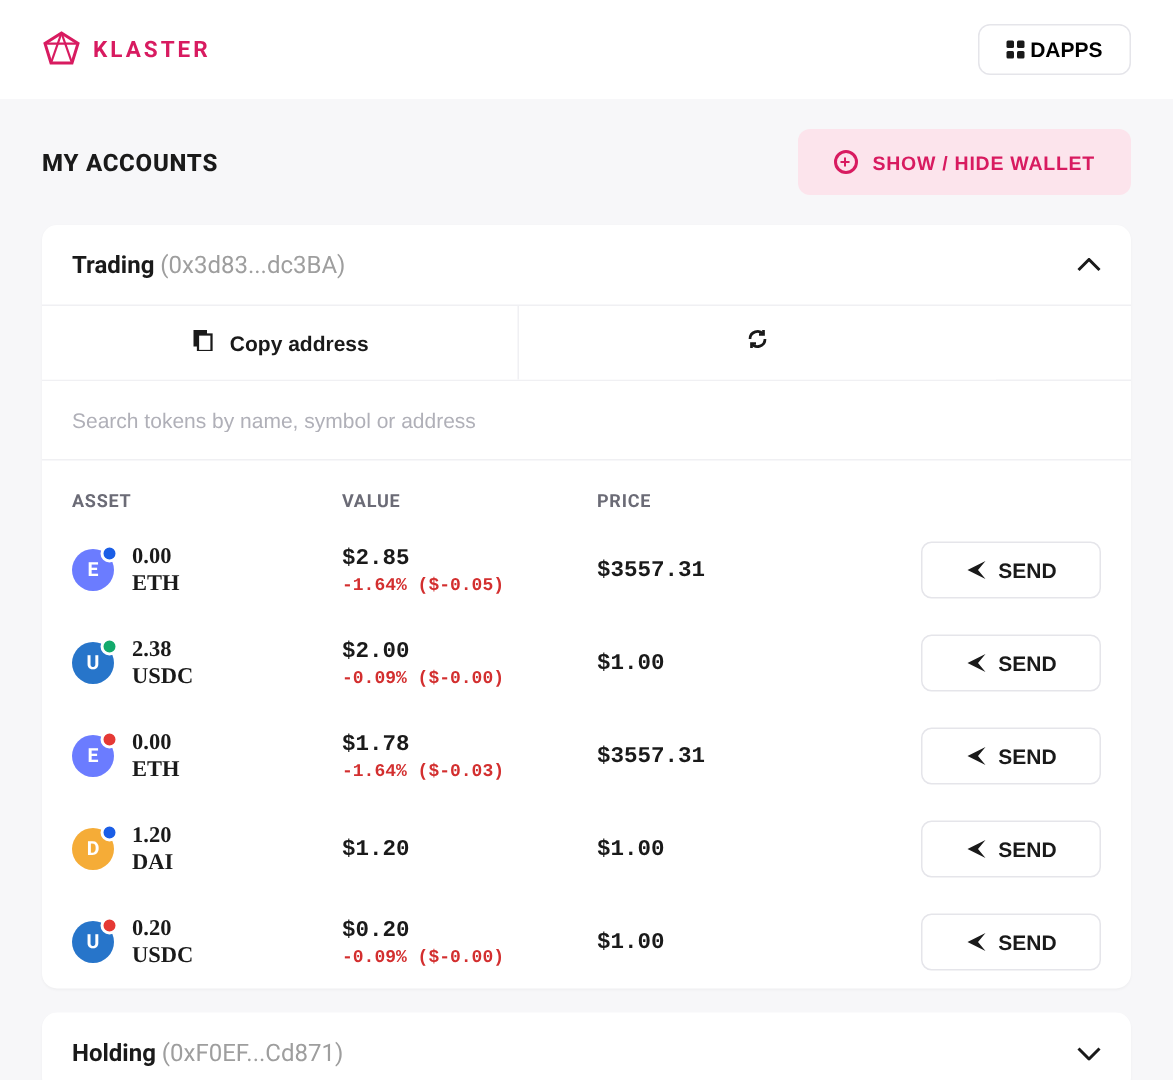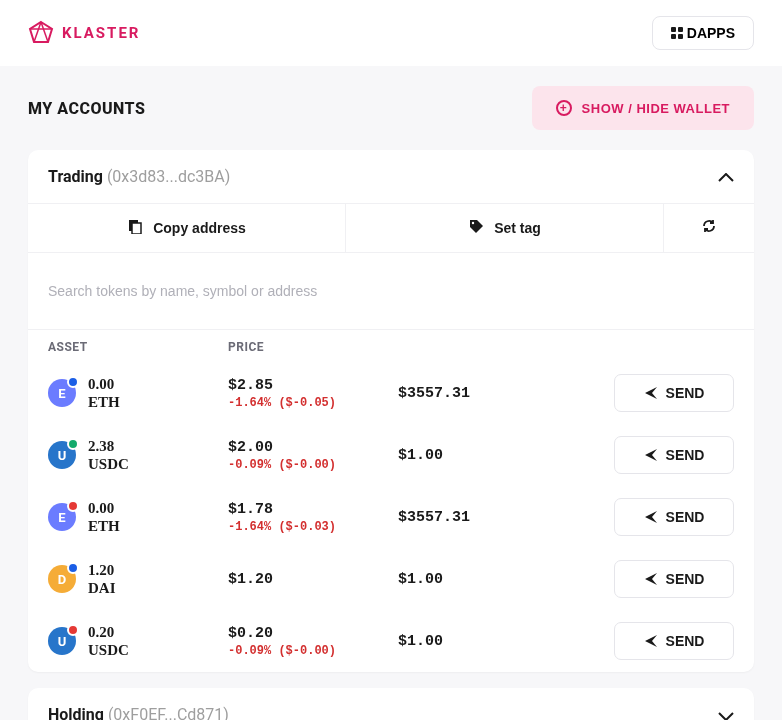--- a/index.html
+++ b/index.html
@@ -138,38 +138,38 @@
   cursor: pointer;
   color: #1a1a1a;
 }
 .action-btn:last-child {
   border-right: none;
 }
 .action-ico {
   font-size: 16px;
 }
 .search-wrap {
-  padding: 20px 20px;
+  padding: 8px 20px;
   border-top: 1px solid #f0f0f3;
 }
 .search-input {
   width: 100%;
   border: none;
   padding: 10px 0;
   font-size: 14px;
   color: #1a1a1a;
   outline: none;
 }
 .search-input::placeholder {
   color: #b0b0b8;
 }
 .table-header {
   display: grid;
   grid-template-columns: 180px 170px 1fr 120px;
-  padding: 10px 20px 8px;
+  padding: 20px 20px 8px;
   font-size: 12px;
   font-weight: 700;
   color: #6b6b76;
   letter-spacing: 0.5px;
   border-top: 1px solid #f0f0f3;
 }
 .asset-row {
   display: grid;
   grid-template-columns: 180px 170px 1fr 120px;
   align-items: center;
@@ -302,42 +302,34 @@
           <svg width="16" height="16" viewBox="0 0 16 16">
               <rect x="2" y="2" width="9" height="11" fill="#1a1a1a"></rect>
               <rect x="5" y="5" width="9" height="11" fill="#fff" stroke="#1a1a1a" stroke-width="1.5"></rect>
             </svg>
         </span>
         <span>Copy address</span>
       </button>
       <button class="action-btn">
         <span class="action-ico">
           <svg width="16" height="16" viewBox="0 0 16 16">
-              <path d="M2 2 L9 2 L15 8 L8 15 L2 9 Z" fill="#1a1a1a"></path>
-              <circle cx="5" cy="5" r="1.2" fill="#fff"></circle>
-            </svg>
-        </span>
-        <span>Set tag</span>
-      </button>
-      <button class="action-btn">
-        <span class="action-ico">
-          <svg width="16" height="16" viewBox="0 0 16 16">
               <path d="M3 8 A5 5 0 0 1 12 5 M13 8 A5 5 0 0 1 4 11" fill="none" stroke="#1a1a1a" stroke-width="1.8"></path>
               <path d="M12 2 L12 5 L9 5 M4 14 L4 11 L7 11" fill="none" stroke="#1a1a1a" stroke-width="1.8"></path>
             </svg>
         </span>
       </button>
     </div>
 
     <div class="search-wrap">
       <input class="search-input" placeholder="Search tokens by name, symbol or address" style="">
     </div>
 
     <div class="table-header">
       <div>ASSET</div>
+      <div>VALUE</div>
       <div>PRICE</div>
       <div></div>
     </div>
 
     <div id="asset-rows">
         <div class="asset-row">
     <div class="asset-cell">
       <div class="token-icon" style="background:#6b7cff">
         E
         <span class="badge" style="background:#1b5ee6"></span>

